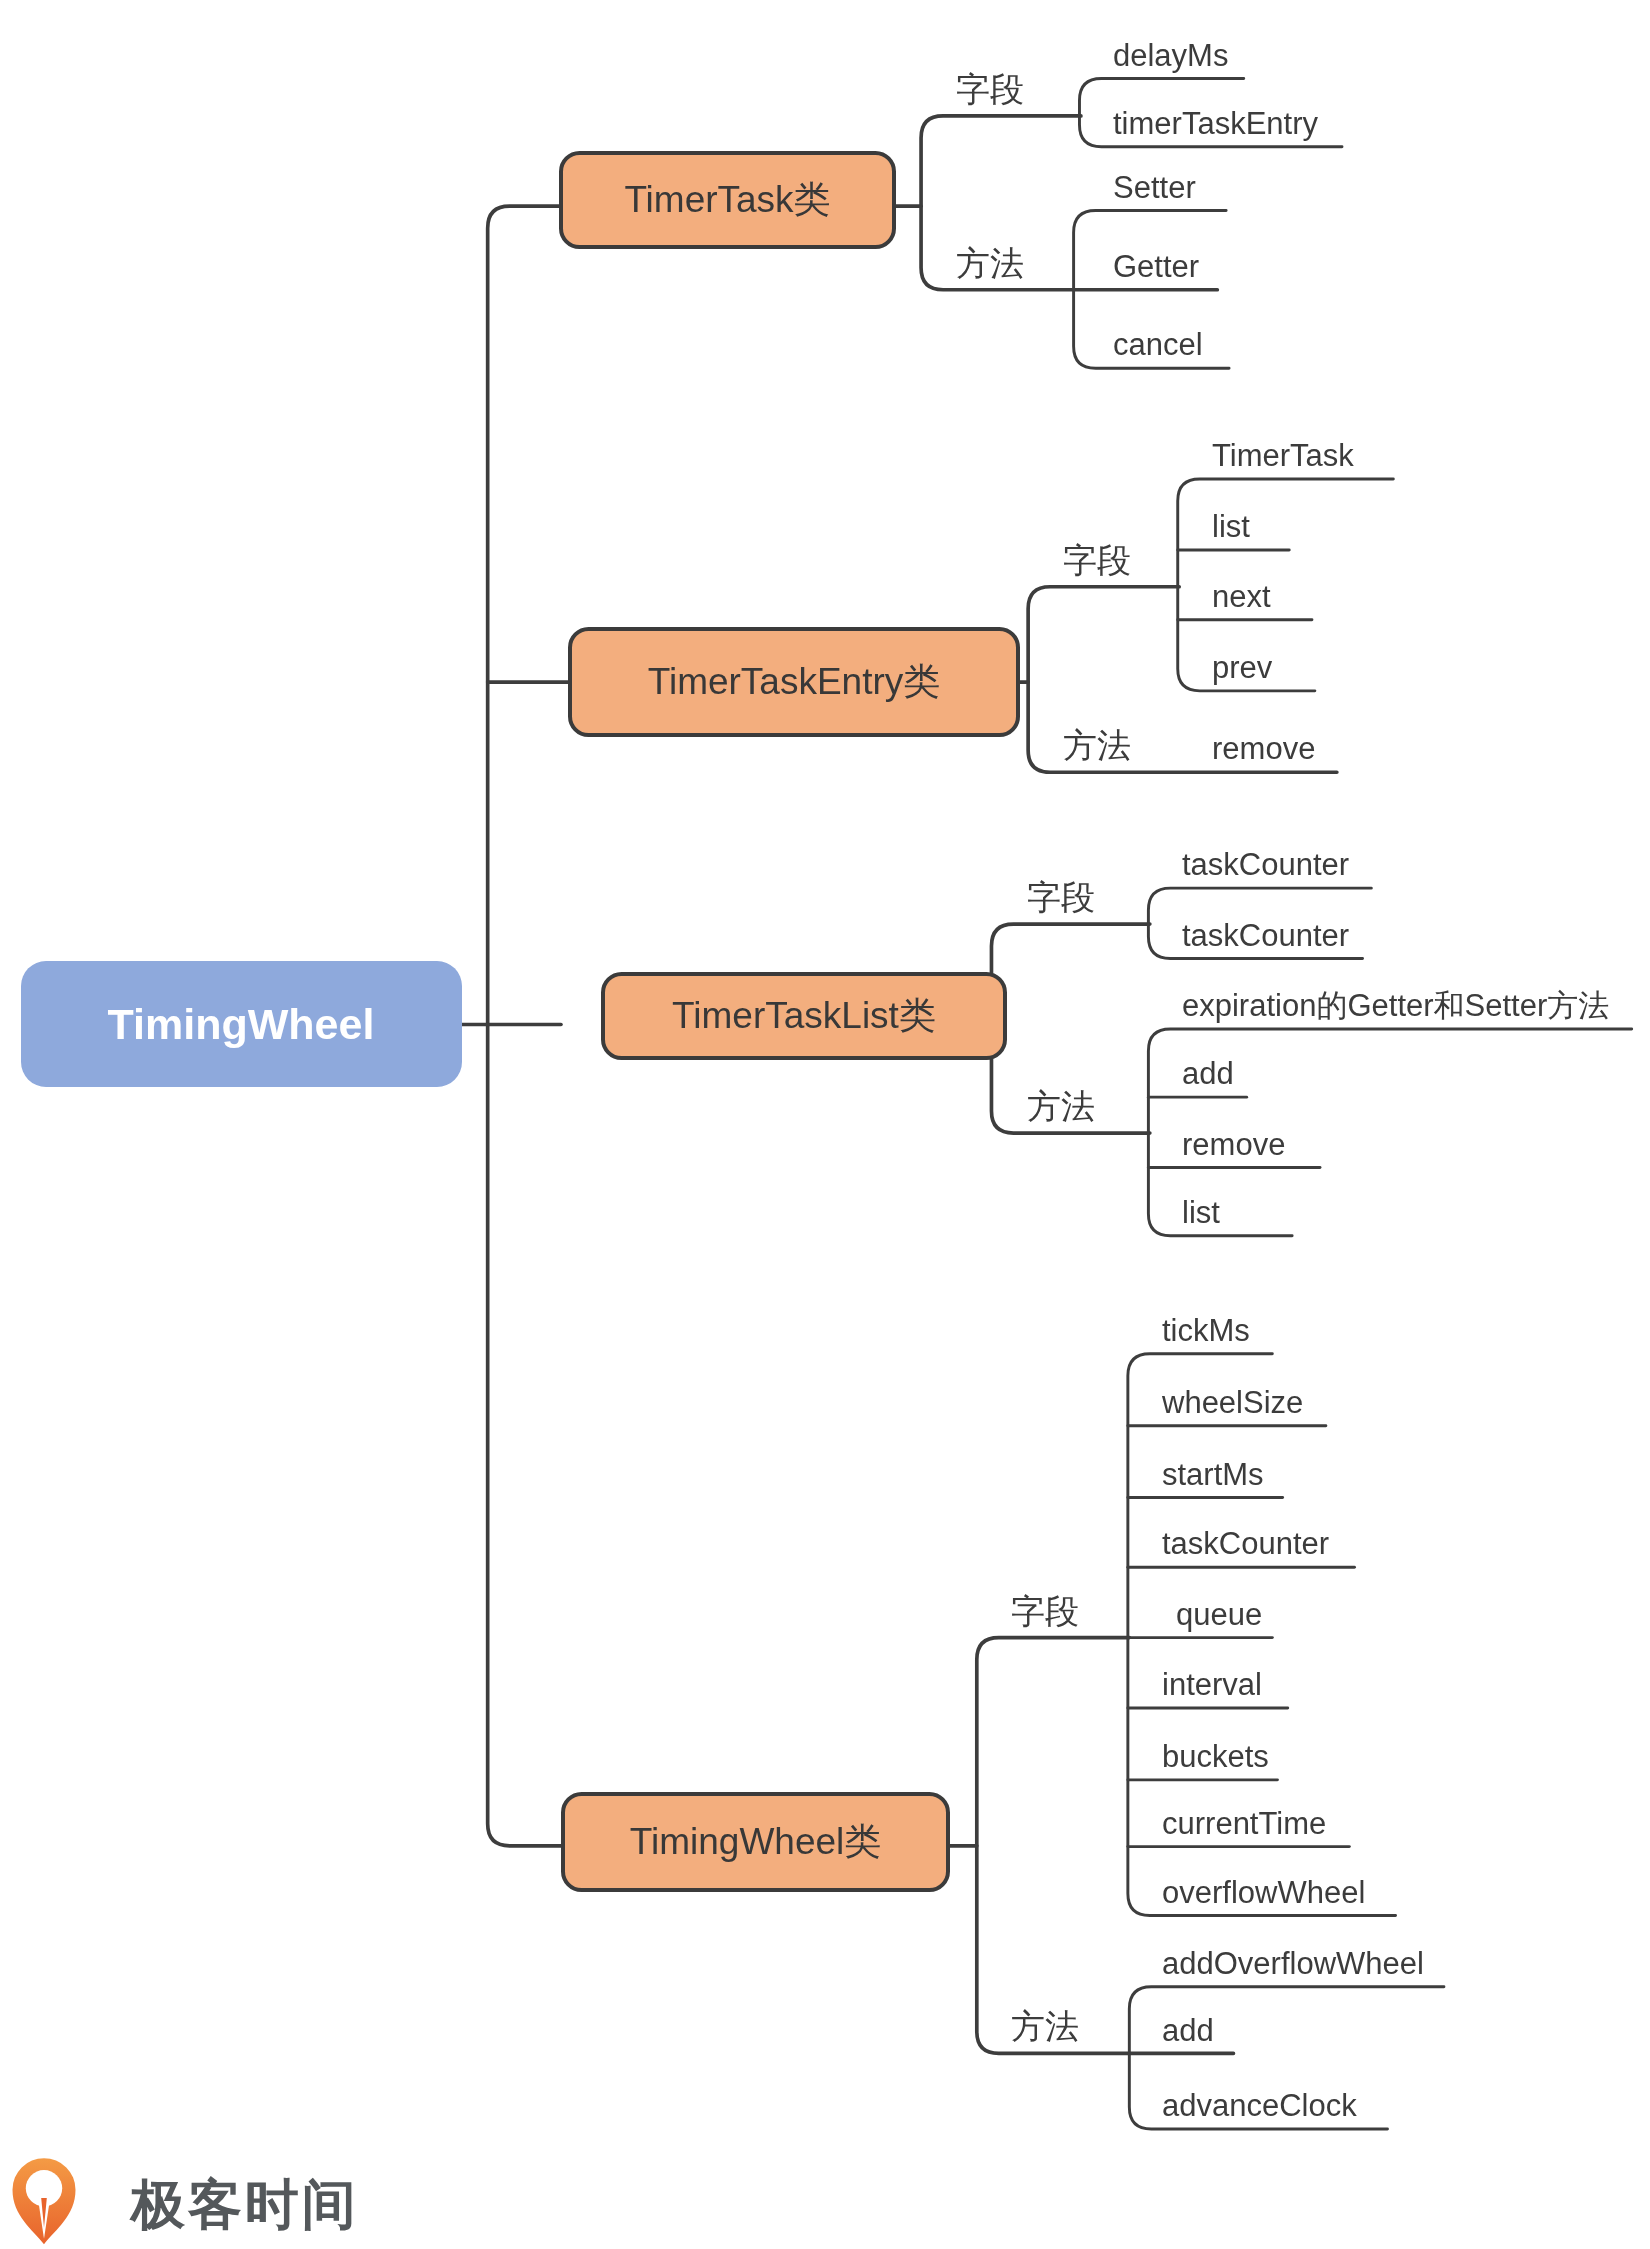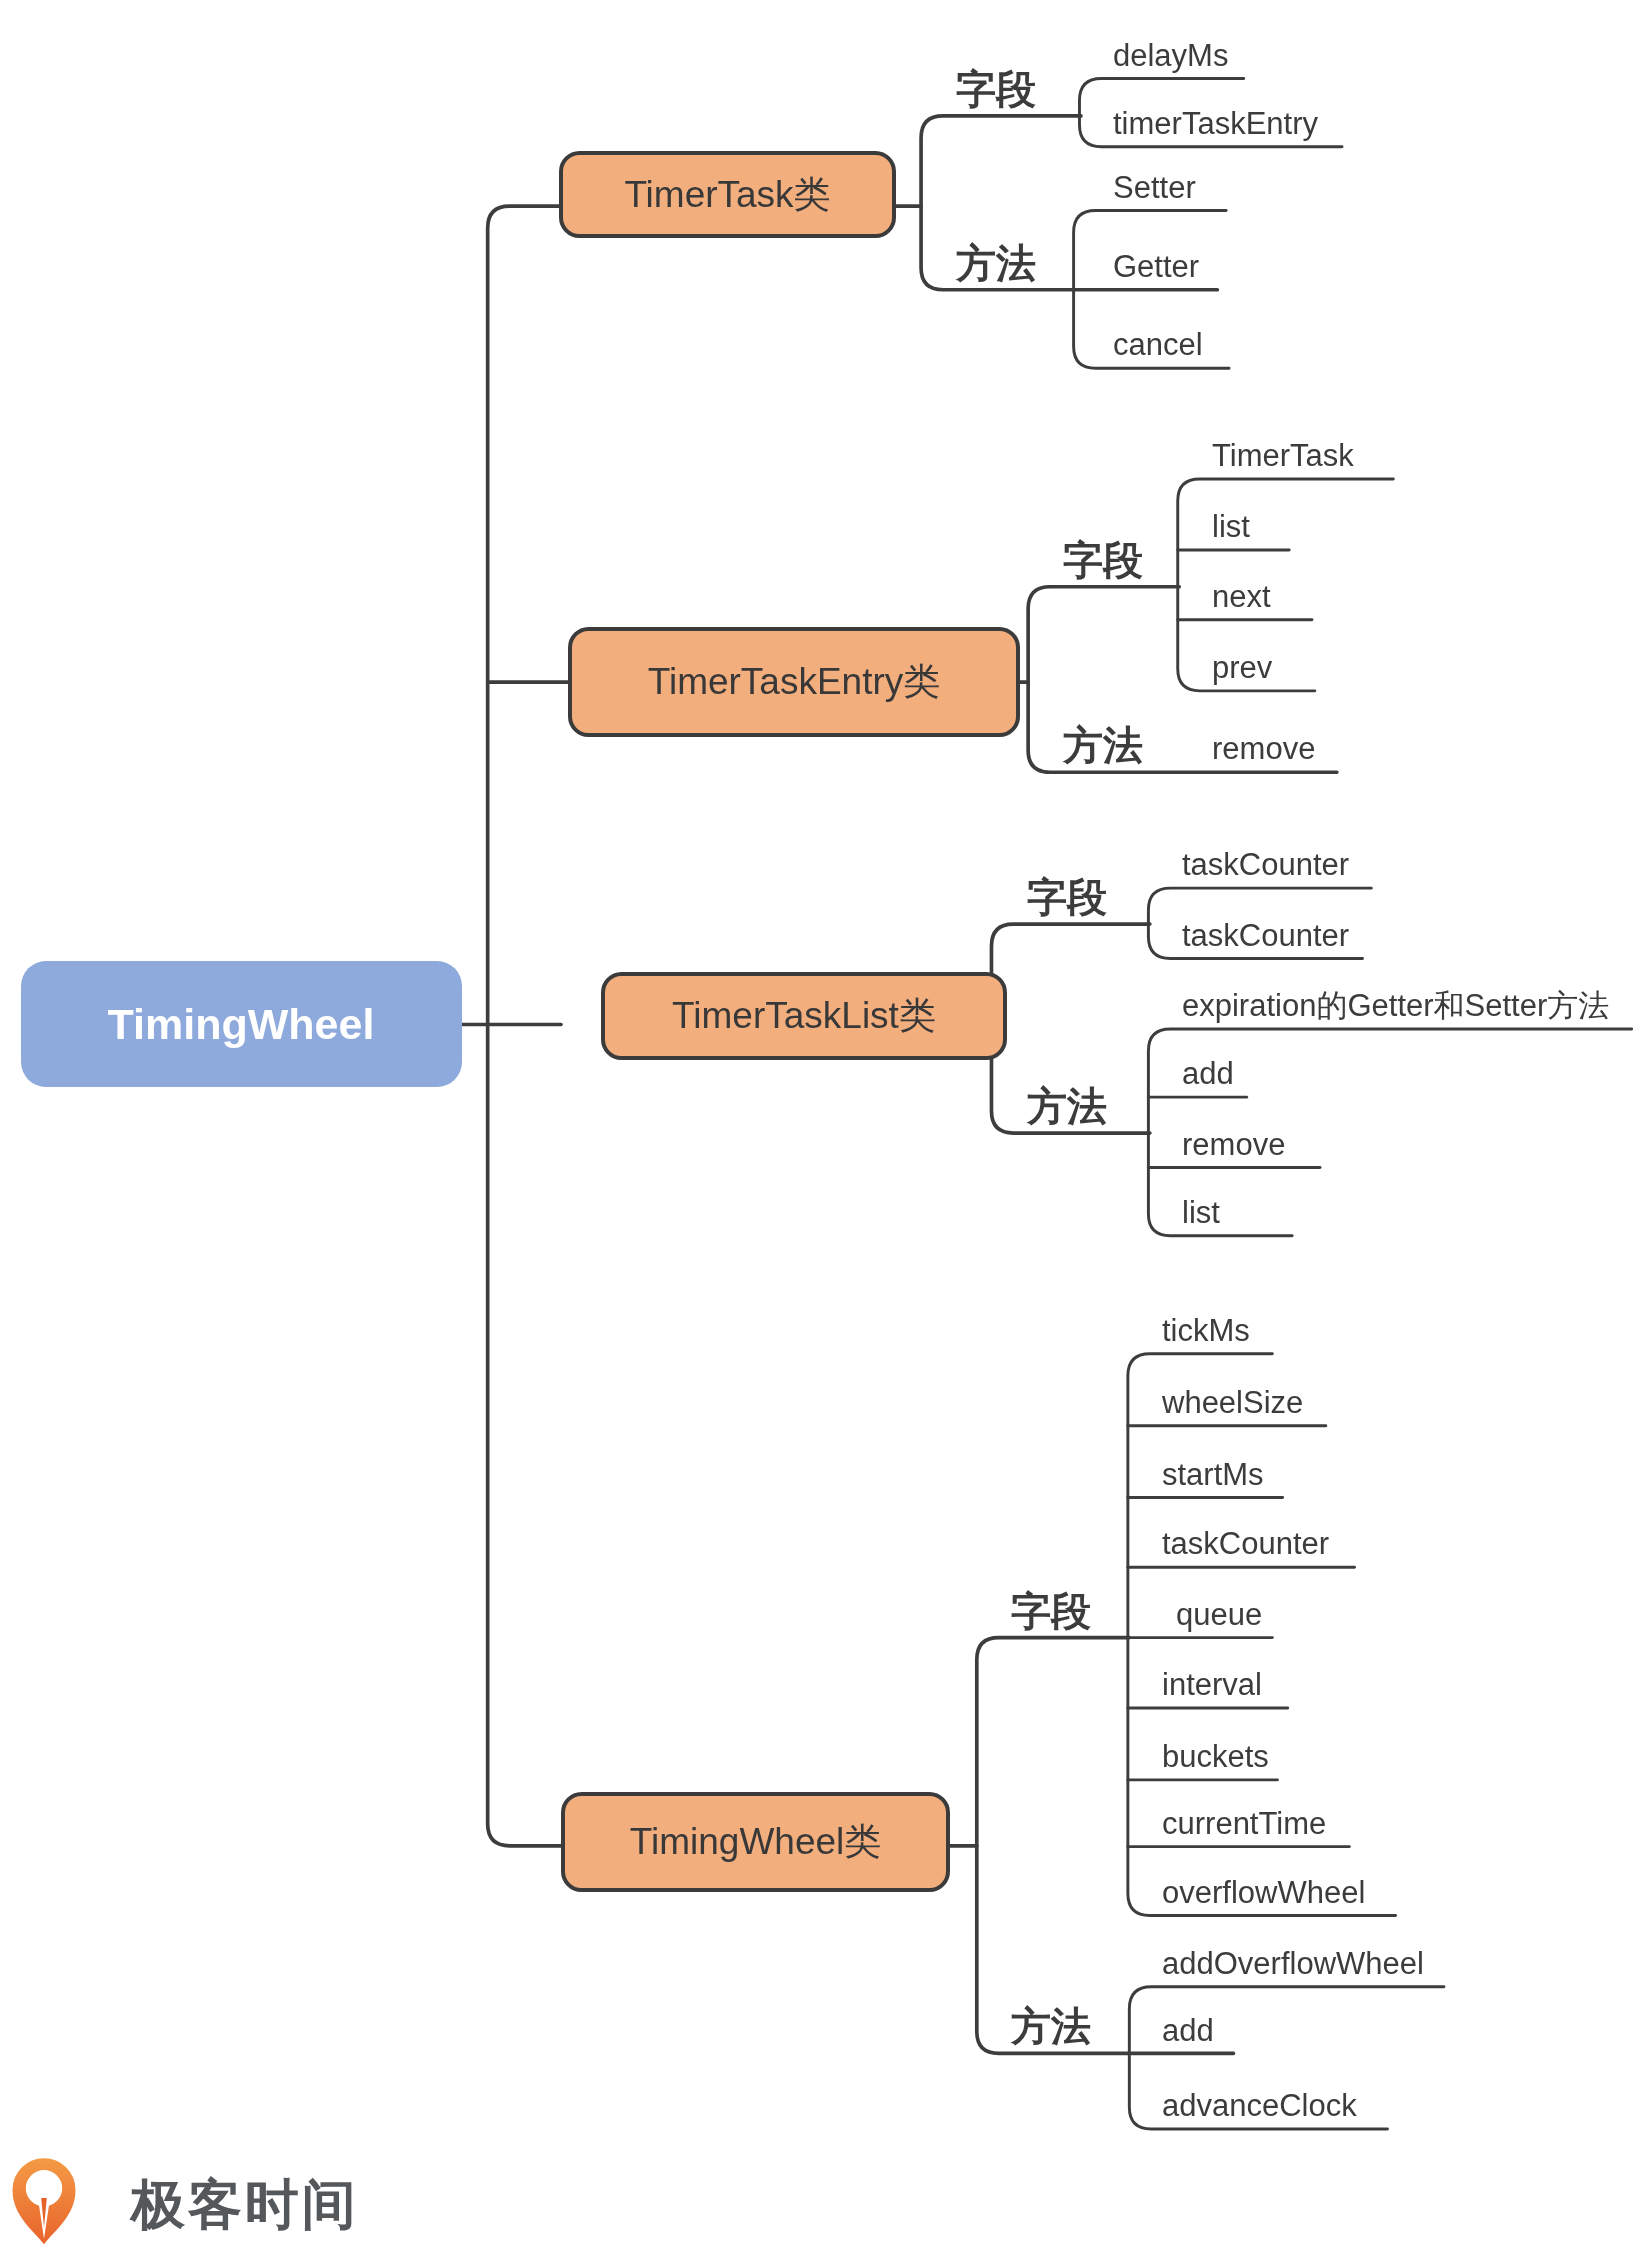--- a/index.html
+++ b/index.html
@@ -35,21 +35,21 @@
   .rootnode{
     position:absolute;
     background:var(--root-fill);
     border-radius:25px;
     display:flex;align-items:center;justify-content:center;
     font-size:43px;font-weight:600;color:#ffffff;
     white-space:nowrap;
   }
   .glabel{
     position:absolute;
-    font-size:40px;font-weight:700;color:var(--text);
+    font-size:34px;font-weight:400;color:var(--text);
     line-height:41px;white-space:nowrap;
   }
   .leaf{
     position:absolute;
     font-size:31px;color:var(--text);
     line-height:37px;white-space:nowrap;
   }
   .brand{
     position:absolute;left:89px;top:2169px;
     font-size:54px;font-weight:700;color:var(--brand-text);
@@ -94,21 +94,21 @@
     <path class="thin" d="M 1538 2137 H 1847"></path>
     <path class="thin" d="M 1538 2233 H 1735"></path>
     <path class="thin" d="M 1538 2329 H 1756"></path>
     <path class="thin" d="M 1538 2427 H 1742"></path>
     <path class="thin" d="M 1538 2518 H 1840"></path>
     <path class="thin" d="M 1969 2709 H 1570 Q 1540 2709 1540 2739 V 2873 Q 1540 2903 1570 2903 H 1892"></path>
   </svg>
 
   <div class="rootnode" style="left:20.5px;top:961px;width:441px;height:126px;">TimingWheel</div>
 
-  <div class="cnode" style="left:559px;top:151px;width:337px;height:87px;">TimerTask类</div>
+  <div class="cnode" style="left:559px;top:151px;width:337px;height:98px;">TimerTask类</div>
   <div class="cnode" style="left:568px;top:627px;width:452px;height:110px;">TimerTaskEntry类</div>
   <div class="cnode" style="left:561px;top:972px;width:406px;height:88px;margin-left:40px;">TimerTaskList类</div>
   <div class="cnode" style="left:561px;top:1792px;width:389px;height:100px;">TimingWheel类</div>
 
   <div class="glabel" style="left:956px;top:69px;">字段</div>
   <div class="glabel" style="left:956px;top:243px;">方法</div>
   <div class="glabel" style="left:1063px;top:540px;">字段</div>
   <div class="glabel" style="left:1063px;top:725px;">方法</div>
   <div class="glabel" style="left:1027px;top:877px;">字段</div>
   <div class="glabel" style="left:1027px;top:1086px;">方法</div>

